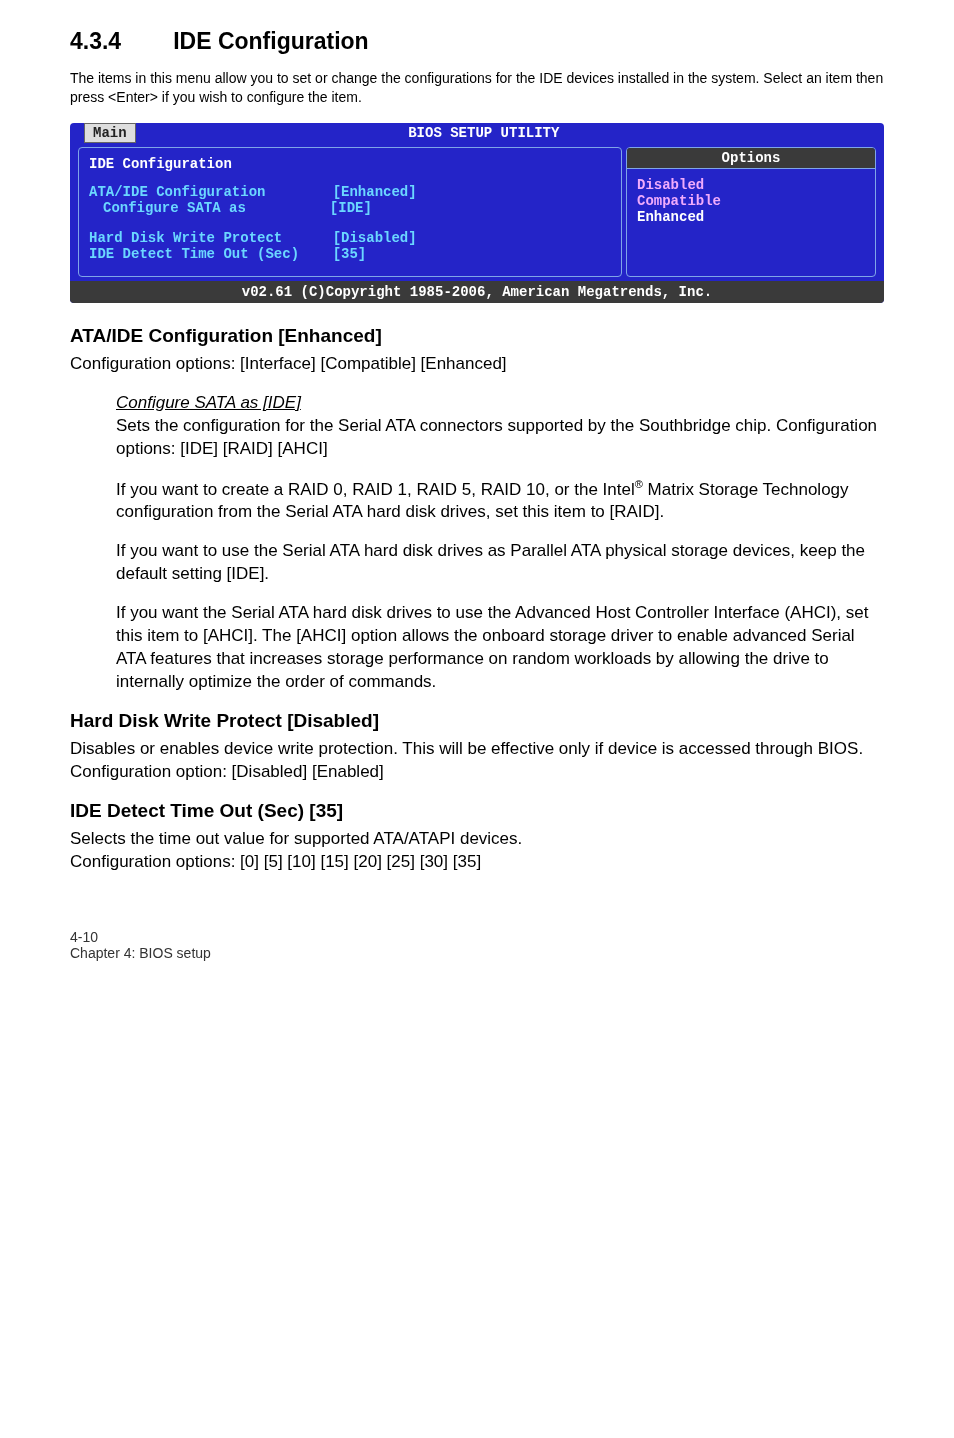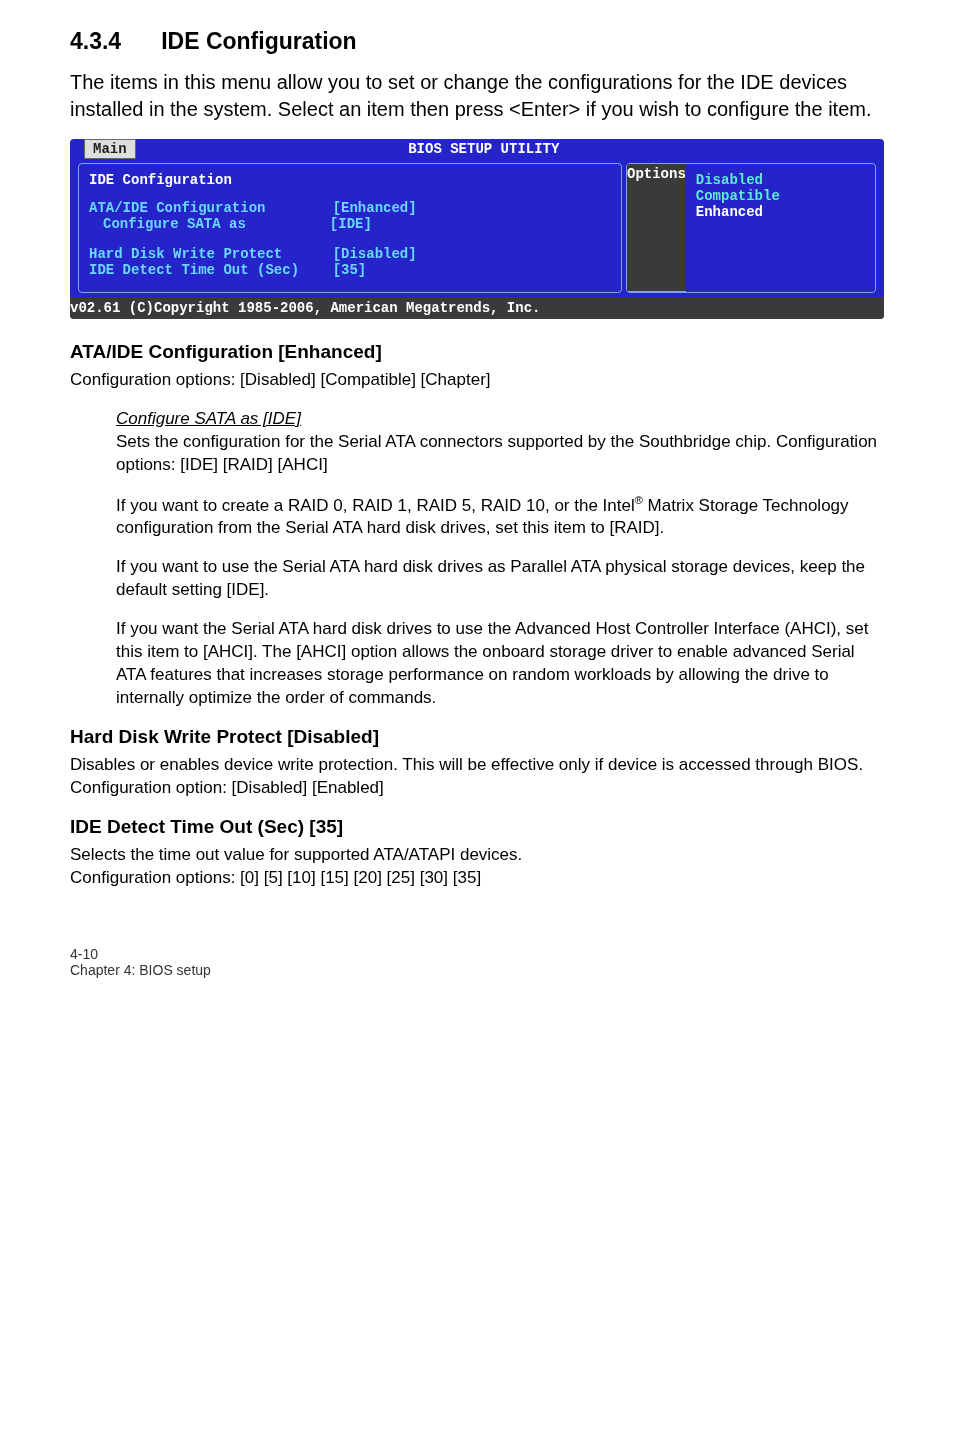--- a/index.html
+++ b/index.html
@@ -15,24 +15,24 @@
     color: #000;
     padding: 28px 70px 20px 70px;
   }
   .section-heading {
     font-size: 23px;
     font-weight: bold;
     margin-bottom: 14px;
   }
   .section-heading .num {
     display: inline-block;
-    margin-right: 40px;
+    margin-right: 52px;
   }
   .intro-text {
-    font-size: 20px;
+    font-size: 14px;
     line-height: 1.35;
     margin-bottom: 16px;
   }
   .bios-box {
     background: #2424c8;
     border-radius: 4px;
     padding: 0;
     margin-bottom: 22px;
     font-family: "Courier New", Courier, monospace;
     font-size: 14px;
@@ -67,20 +67,21 @@
     margin: 4px 2px 4px 8px;
     padding: 8px 10px 14px 10px;
   }
   .bios-right {
     width: 250px;
     border: 1px solid #7fa5e8;
     border-radius: 4px;
     margin: 4px 8px 4px 2px;
     padding: 0;
     display: flex;
+    flex-direction: column;
   }
   .conf-title {
     color: #ffffff;
     margin-bottom: 6px;
   }
   .conf-row {
     color: #6bd7ff;
     white-space: pre;
   }
   .conf-row.indent {
@@ -92,37 +93,37 @@
     text-align: center;
     border-bottom: 1px solid #7fa5e8;
     border-radius: 3px 3px 0 0;
     padding: 2px 0;
   }
   .options-body {
     padding: 8px 10px;
     flex: 0 0 auto;
   }
   .opt-item {
-    color: #5eead4;
+    color: #f0abfc;
   }
   .opt-item.sel {
     color: #ffffff;
   }
   .nav-body {
     padding: 8px 10px 10px 10px;
     margin-top: 40px;
   }
   .nav-row {
     color: #6bd7ff;
     white-space: pre;
   }
   .bios-footer {
     background: #3a3a3a;
     color: #fff;
-    text-align: left;
+    text-align: center;
     padding: 3px 0;
     border-radius: 0 0 4px 4px;
   }
   .sub-heading {
     font-size: 19px;
     font-weight: bold;
     margin-bottom: 6px;
   }
   .para {
     font-size: 17px;
@@ -184,21 +185,21 @@
         <div class="opt-item">Disabled</div>
         <div class="opt-item">Compatible</div>
         <div class="opt-item sel">Enhanced</div>
       </div>
     </div>
   </div>
   <div class="bios-footer">v02.61 (C)Copyright 1985-2006, American Megatrends, Inc.</div>
 </div>
 
 <h3 class="sub-heading">ATA/IDE Configuration [Enhanced]</h3>
-<p class="para">Configuration options: [Disabled] [Compatible] [Chapter]</p>
+<p class="para">Configuration options: [Interface] [Compatible] [Enhanced]</p>
 
 <div class="indent-block">
   <p><span class="linked">Configure SATA as [IDE]</span></p>
   <p>Sets the configuration for the Serial ATA connectors supported by the Southbridge chip. Configuration options: [IDE] [RAID] [AHCI]</p>
 </div>
 
 <div class="indent-block">
   <p><span>If you want to create a RAID 0, RAID 1, RAID 5, RAID 10, or the Intel</span><sup>®</sup><span> Matrix Storage Technology configuration from the Serial ATA hard disk drives, set this item to [RAID].</span></p>
 </div>
 

